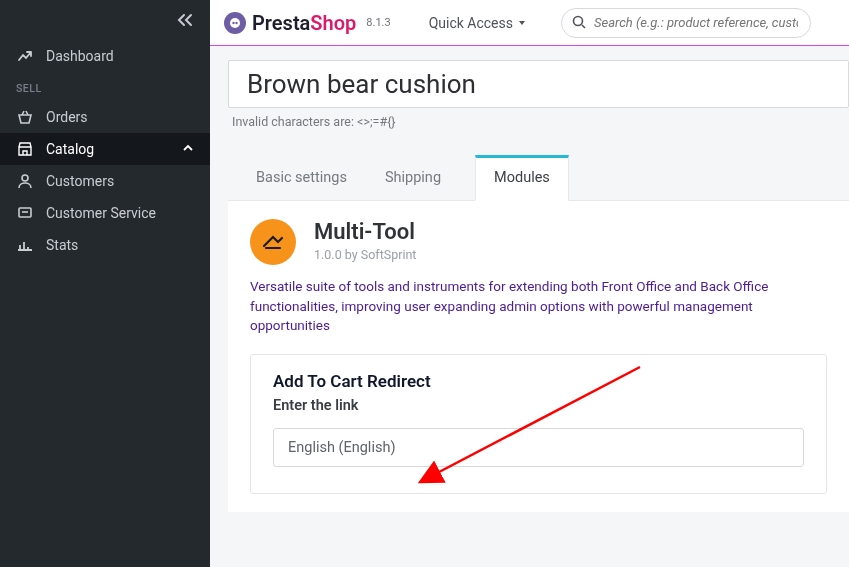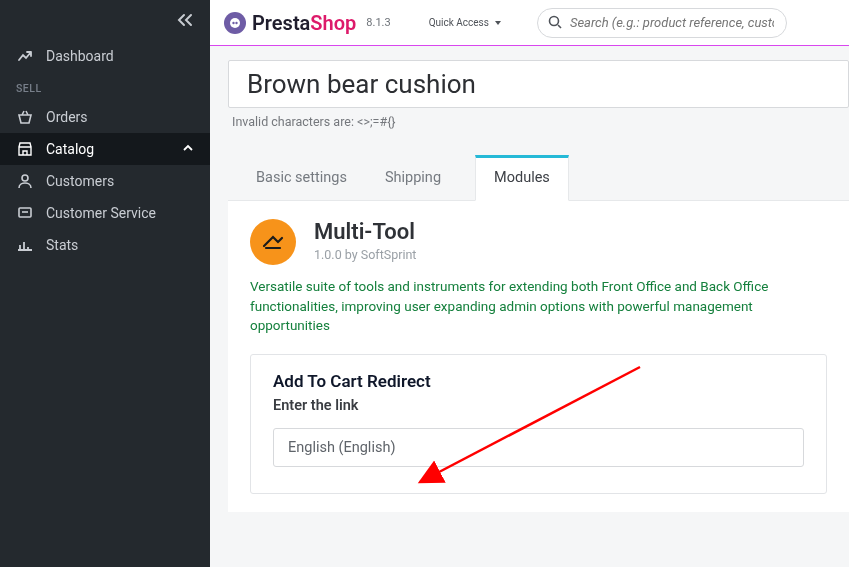--- a/index.html
+++ b/index.html
@@ -20,41 +20,41 @@
 
 
 .main-col { flex:1; display:flex; flex-direction:column; height:567px; }
 .topbar { height:46px; background:#fff; border-bottom:1px solid #d946ef; display:flex; align-items:center; gap:16px; padding:0 14px; }
 .brand { display:flex; align-items:center; gap:6px; }
 .brand-logo { width:22px; height:22px; border-radius:50%; background:#6e5ca5; display:flex; align-items:center; justify-content:center; color:#fff; font-size:11px; }
 .brand-txt { font-size:20px; font-weight:600; }
 .brand-txt .p1 { color:#201e2e; }
 .brand-txt .p2 { color:#dd1a6a; }
 .brand-ver { font-size:11px; color:#6d7278; margin-left:4px; }
-.quick-access { font-size:10px; color:#4f5359; display:flex; align-items:center; gap:4px; cursor:pointer; margin-left:22px; }
+.quick-access { font-size:14px; color:#4f5359; display:flex; align-items:center; gap:4px; cursor:pointer; margin-left:22px; }
 .search-wrap { margin-left:18px; flex:0 0 auto; }
 .search-input { width:250px; height:30px; border:1px solid #d7d9dc; border-radius:15px; padding:0 12px 0 32px; font-size:13px; font-style:italic; color:#6d7278; background:transparent; }
 .search-box { position:relative; }
 .search-box .mag { position:absolute; left:10px; top:6px; color:#4f5359; }
 
 .content { flex:1; overflow:auto; padding:14px 0 0 18px; position:relative; }
 .title-input-wrap { border:1px solid #d7d9dc; background:#fff; padding:8px 18px; border-radius:2px; margin-right:0; }
 .title-input { font-size:26px; font-weight:400; color:#2d2f33; border:none; outline:none; width:100%; background:transparent; }
 .invalid-note { font-size:12.5px; color:#75787d; margin:6px 0 0 4px; }
 
 .tabs { margin-top:26px; display:flex; align-items:flex-end; gap:30px; border-bottom:1px solid #e6e8ea; padding-left:24px; }
 .tab { padding:12px 4px 14px 4px; font-size:14.5px; color:#757a80; cursor:pointer; }
 .tab.active { color:#3d4046; background:#fff; border:1px solid #e6e8ea; border-bottom-color:#fff; border-top:3px solid #25b9d7; margin-bottom:-1px; padding:11px 18px 14px 18px; }
 
 .mod-panel { background:#fff; padding:18px 22px; }
 .mod-head { display:flex; gap:18px; align-items:flex-start; }
 .mod-icon { width:46px; height:46px; border-radius:50%; background:#f7931a; display:flex; align-items:center; justify-content:center; }
 .mod-title { font-size:22px; font-weight:600; color:#2f3237; }
 .mod-meta { font-size:12.5px; color:#9aa0a6; margin-top:3px; }
-.mod-desc { font-size:13.5px; color:#15803d; line-height:1.45; margin-top:12px; }
+.mod-desc { font-size:13.5px; color:#4c1d95; line-height:1.45; margin-top:12px; }
 
 .card-box { border:1px solid #e2e4e7; border-radius:3px; margin-top:18px; padding:16px 22px 26px 22px; }
 .card-head { font-size:17px; font-weight:600; color:#0f172a; margin-bottom:6px; }
 .card-sub  { font-size:14.5px; font-weight:600; color:#3a3d42; margin-bottom:14px; }
 .lang-sel { border:1px solid #d7d9dc; border-radius:3px; padding:10px 14px; font-size:14.5px; color:#5f646a; background:#fff; cursor:pointer; }
 
 
 .red-arrow { position:absolute; pointer-events:none; }
 
 </style>

